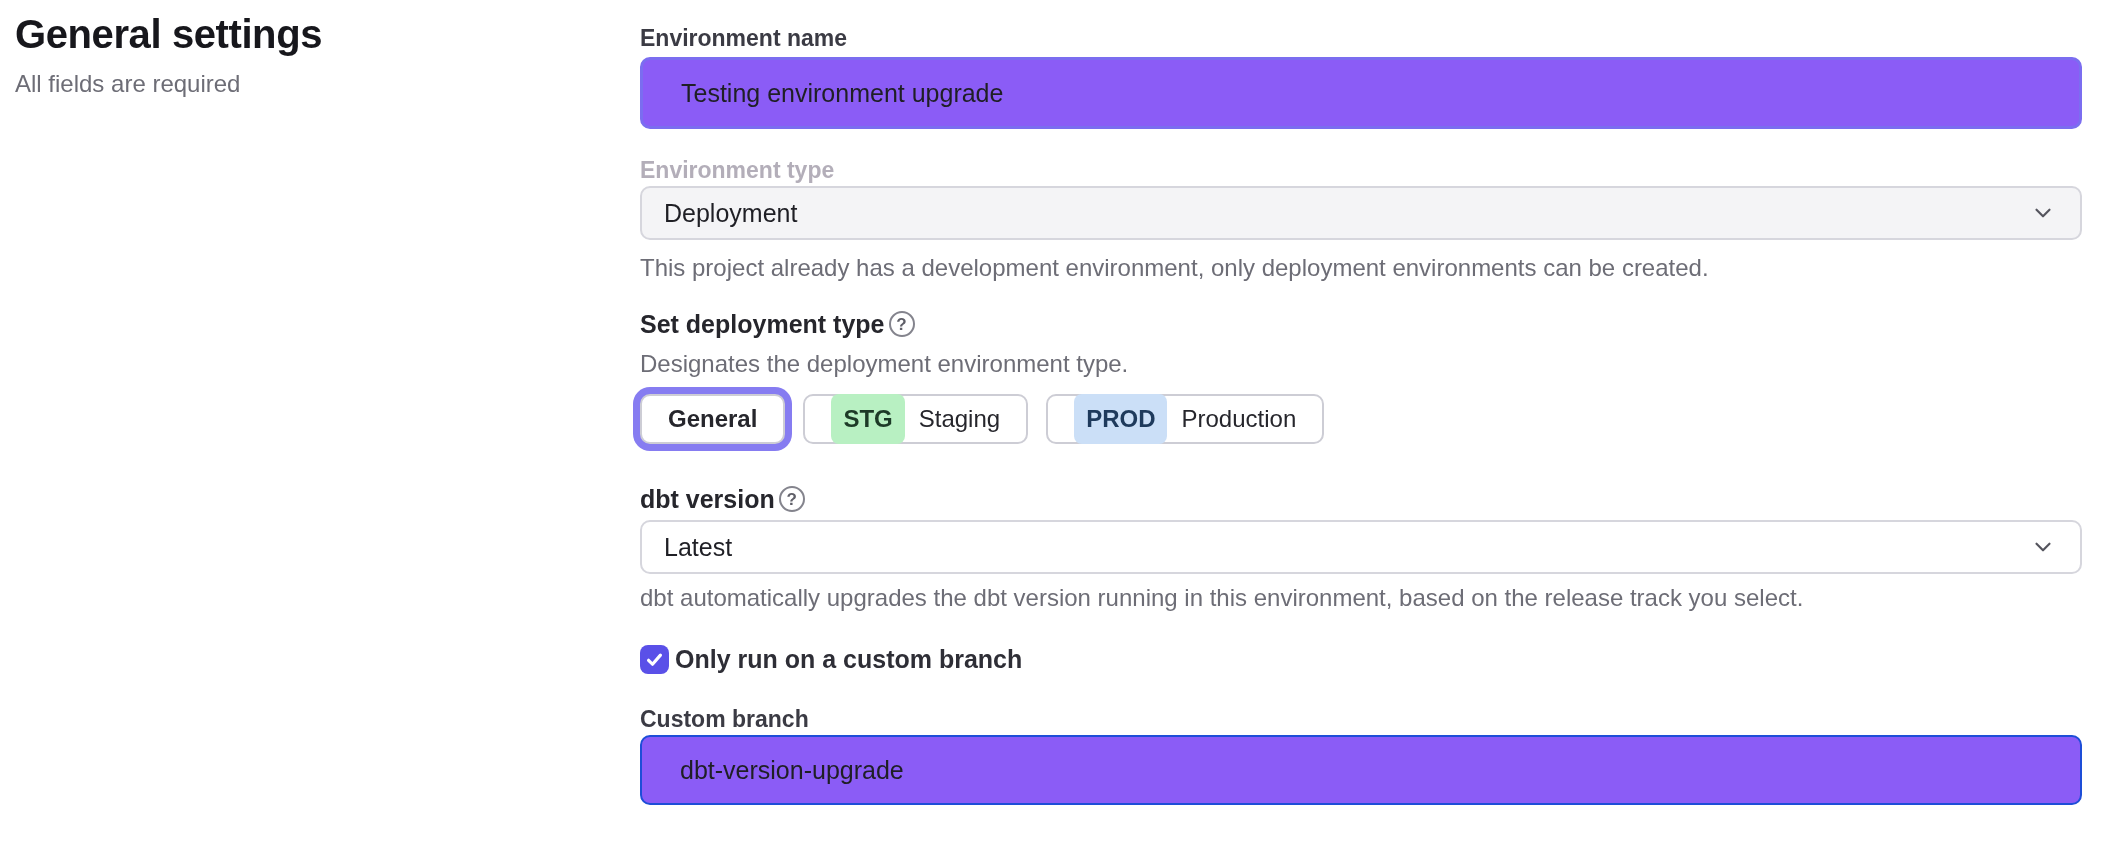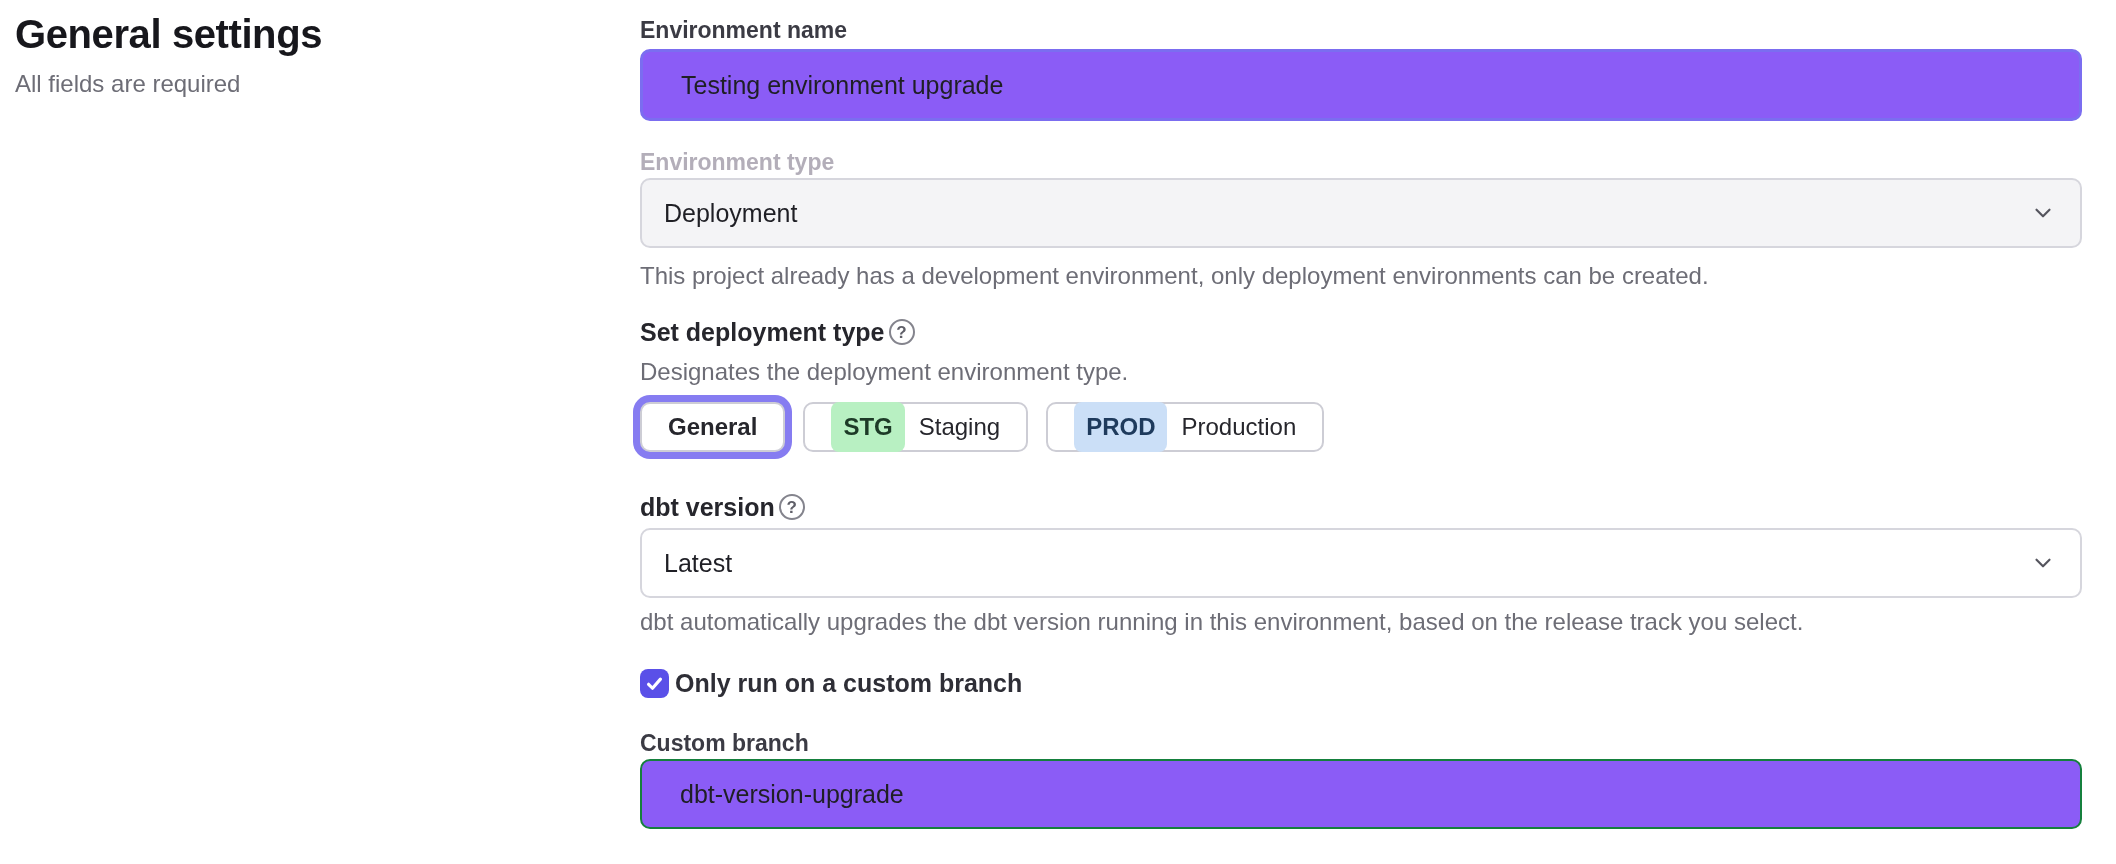--- a/index.html
+++ b/index.html
@@ -8,36 +8,36 @@
     width: 2116px; height: 864px; background: #ffffff; position: relative; overflow: hidden;
     font-family: "Liberation Sans", sans-serif; color: #23232a;
   }
 
   
   .left-col { position: absolute; left: 15px; top: 10px; width: 560px; }
   .page-title { font-size: 40px; font-weight: 700; color: #17171c; line-height: 48px; letter-spacing: -0.4px; }
   .page-subtitle { margin-top: 12px; font-size: 24px; color: #6d6d76; line-height: 28px; }
 
   
-  .form-col { position: absolute; left: 640px; top: 0; width: 1442px; }
+  .form-col { position: absolute; left: 640px; top: 8px; width: 1442px; }
 
   .field-label { font-size: 23px; font-weight: 600; color: #3b3b44; line-height: 28px; }
   .field-label.muted { color: #b3aeb9; }
 
   .text-input {
     display: block; width: 100%; height: 72px; margin-top: 5px;
     border: 3px solid #7b6df0; border-radius: 10px; background: #8b5cf6;
     padding: 0 38px; font-family: "Liberation Sans", sans-serif;
     font-size: 25px; color: #1f1f25; outline: none;
   }
-  .text-input.plain { border: 2px solid #15803d; height: 70px; margin-top: 0; }
+  .text-input.plain { border: 2px solid #1d4ed8; height: 70px; margin-top: 0; }
 
   .select {
     position: relative; display: flex; align-items: center;
-    width: 100%; height: 70px; border: 2px solid #d6d6dd; border-radius: 10px;
+    width: 100%; height: 54px; border: 2px solid #d6d6dd; border-radius: 10px;
     background: #fff; padding: 0 22px; font-size: 25px; color: #1f1f25; cursor: pointer;
   }
   .select.disabled { background: #f4f4f6; cursor: default; }
   .select .chev { position: absolute; right: 24px; top: 50%; transform: translateY(-50%); display: flex; }
 
   .helper { font-size: 24px; color: #6d6d76; line-height: 28px; }
 
   .section-label-row { display: flex; align-items: center; gap: 4px; }
   .section-heading { font-size: 25px; font-weight: 600; color: #26262c; line-height: 28px; }
   .help-icon {

